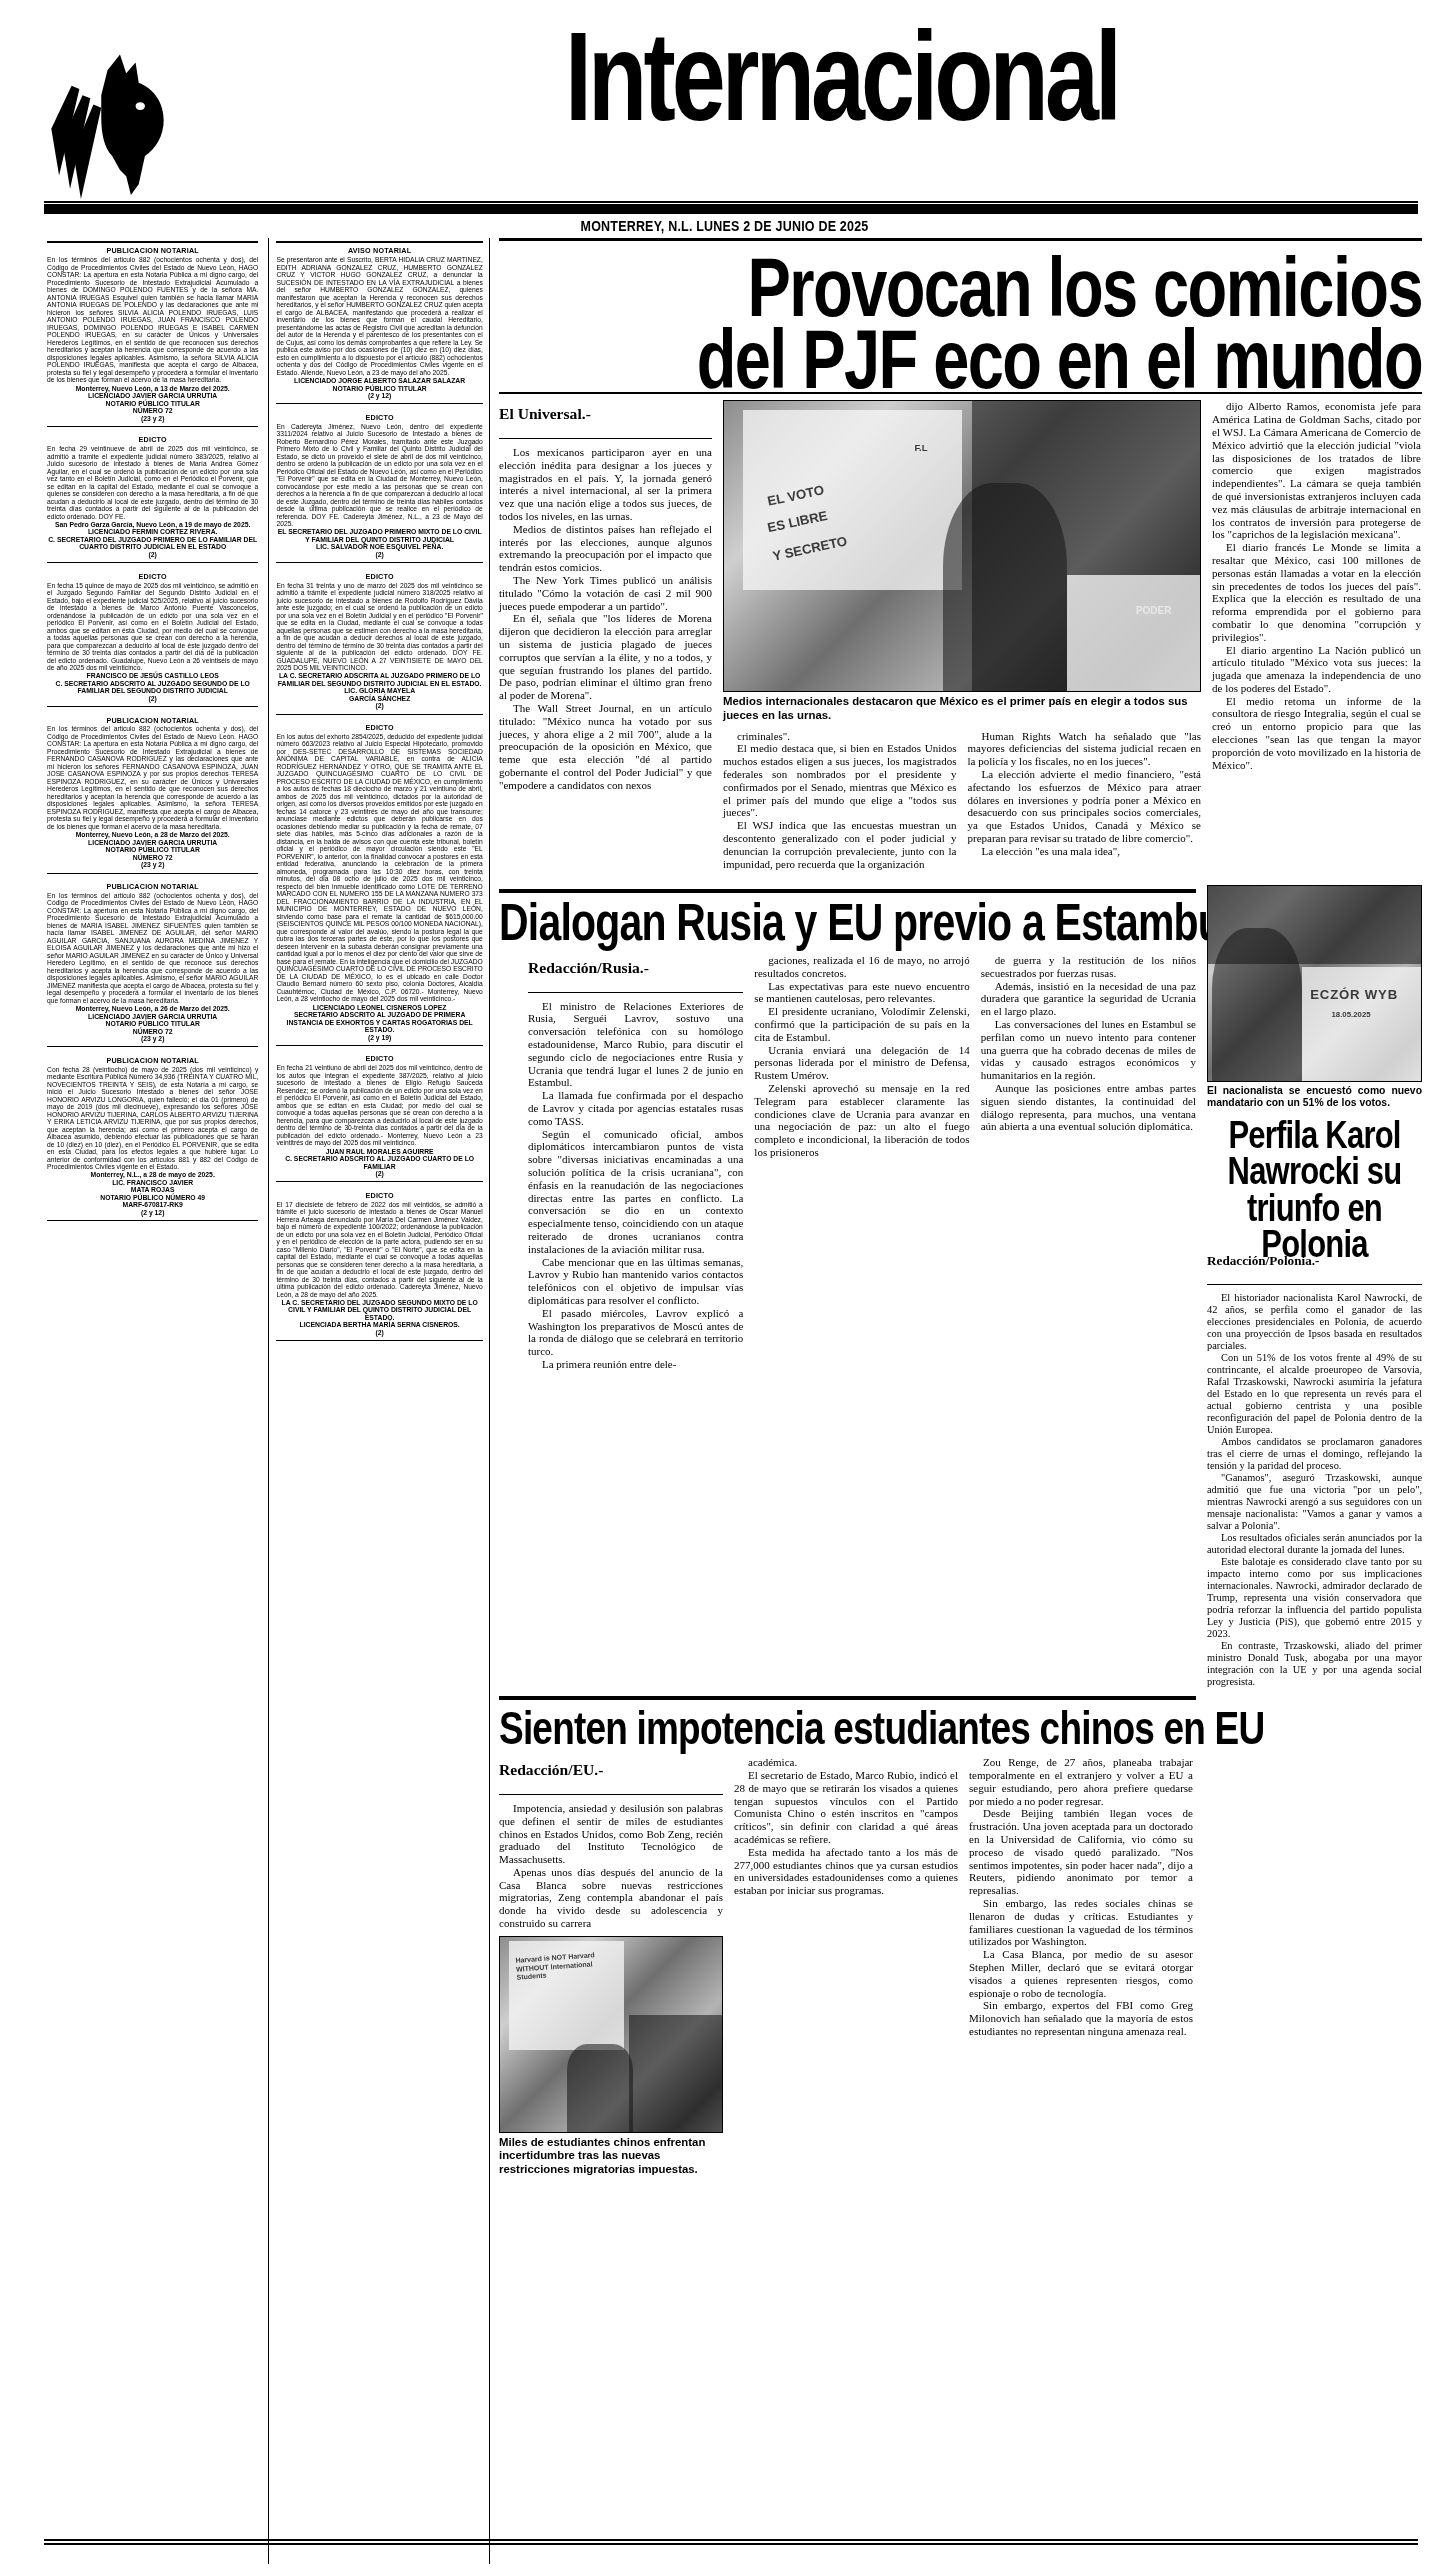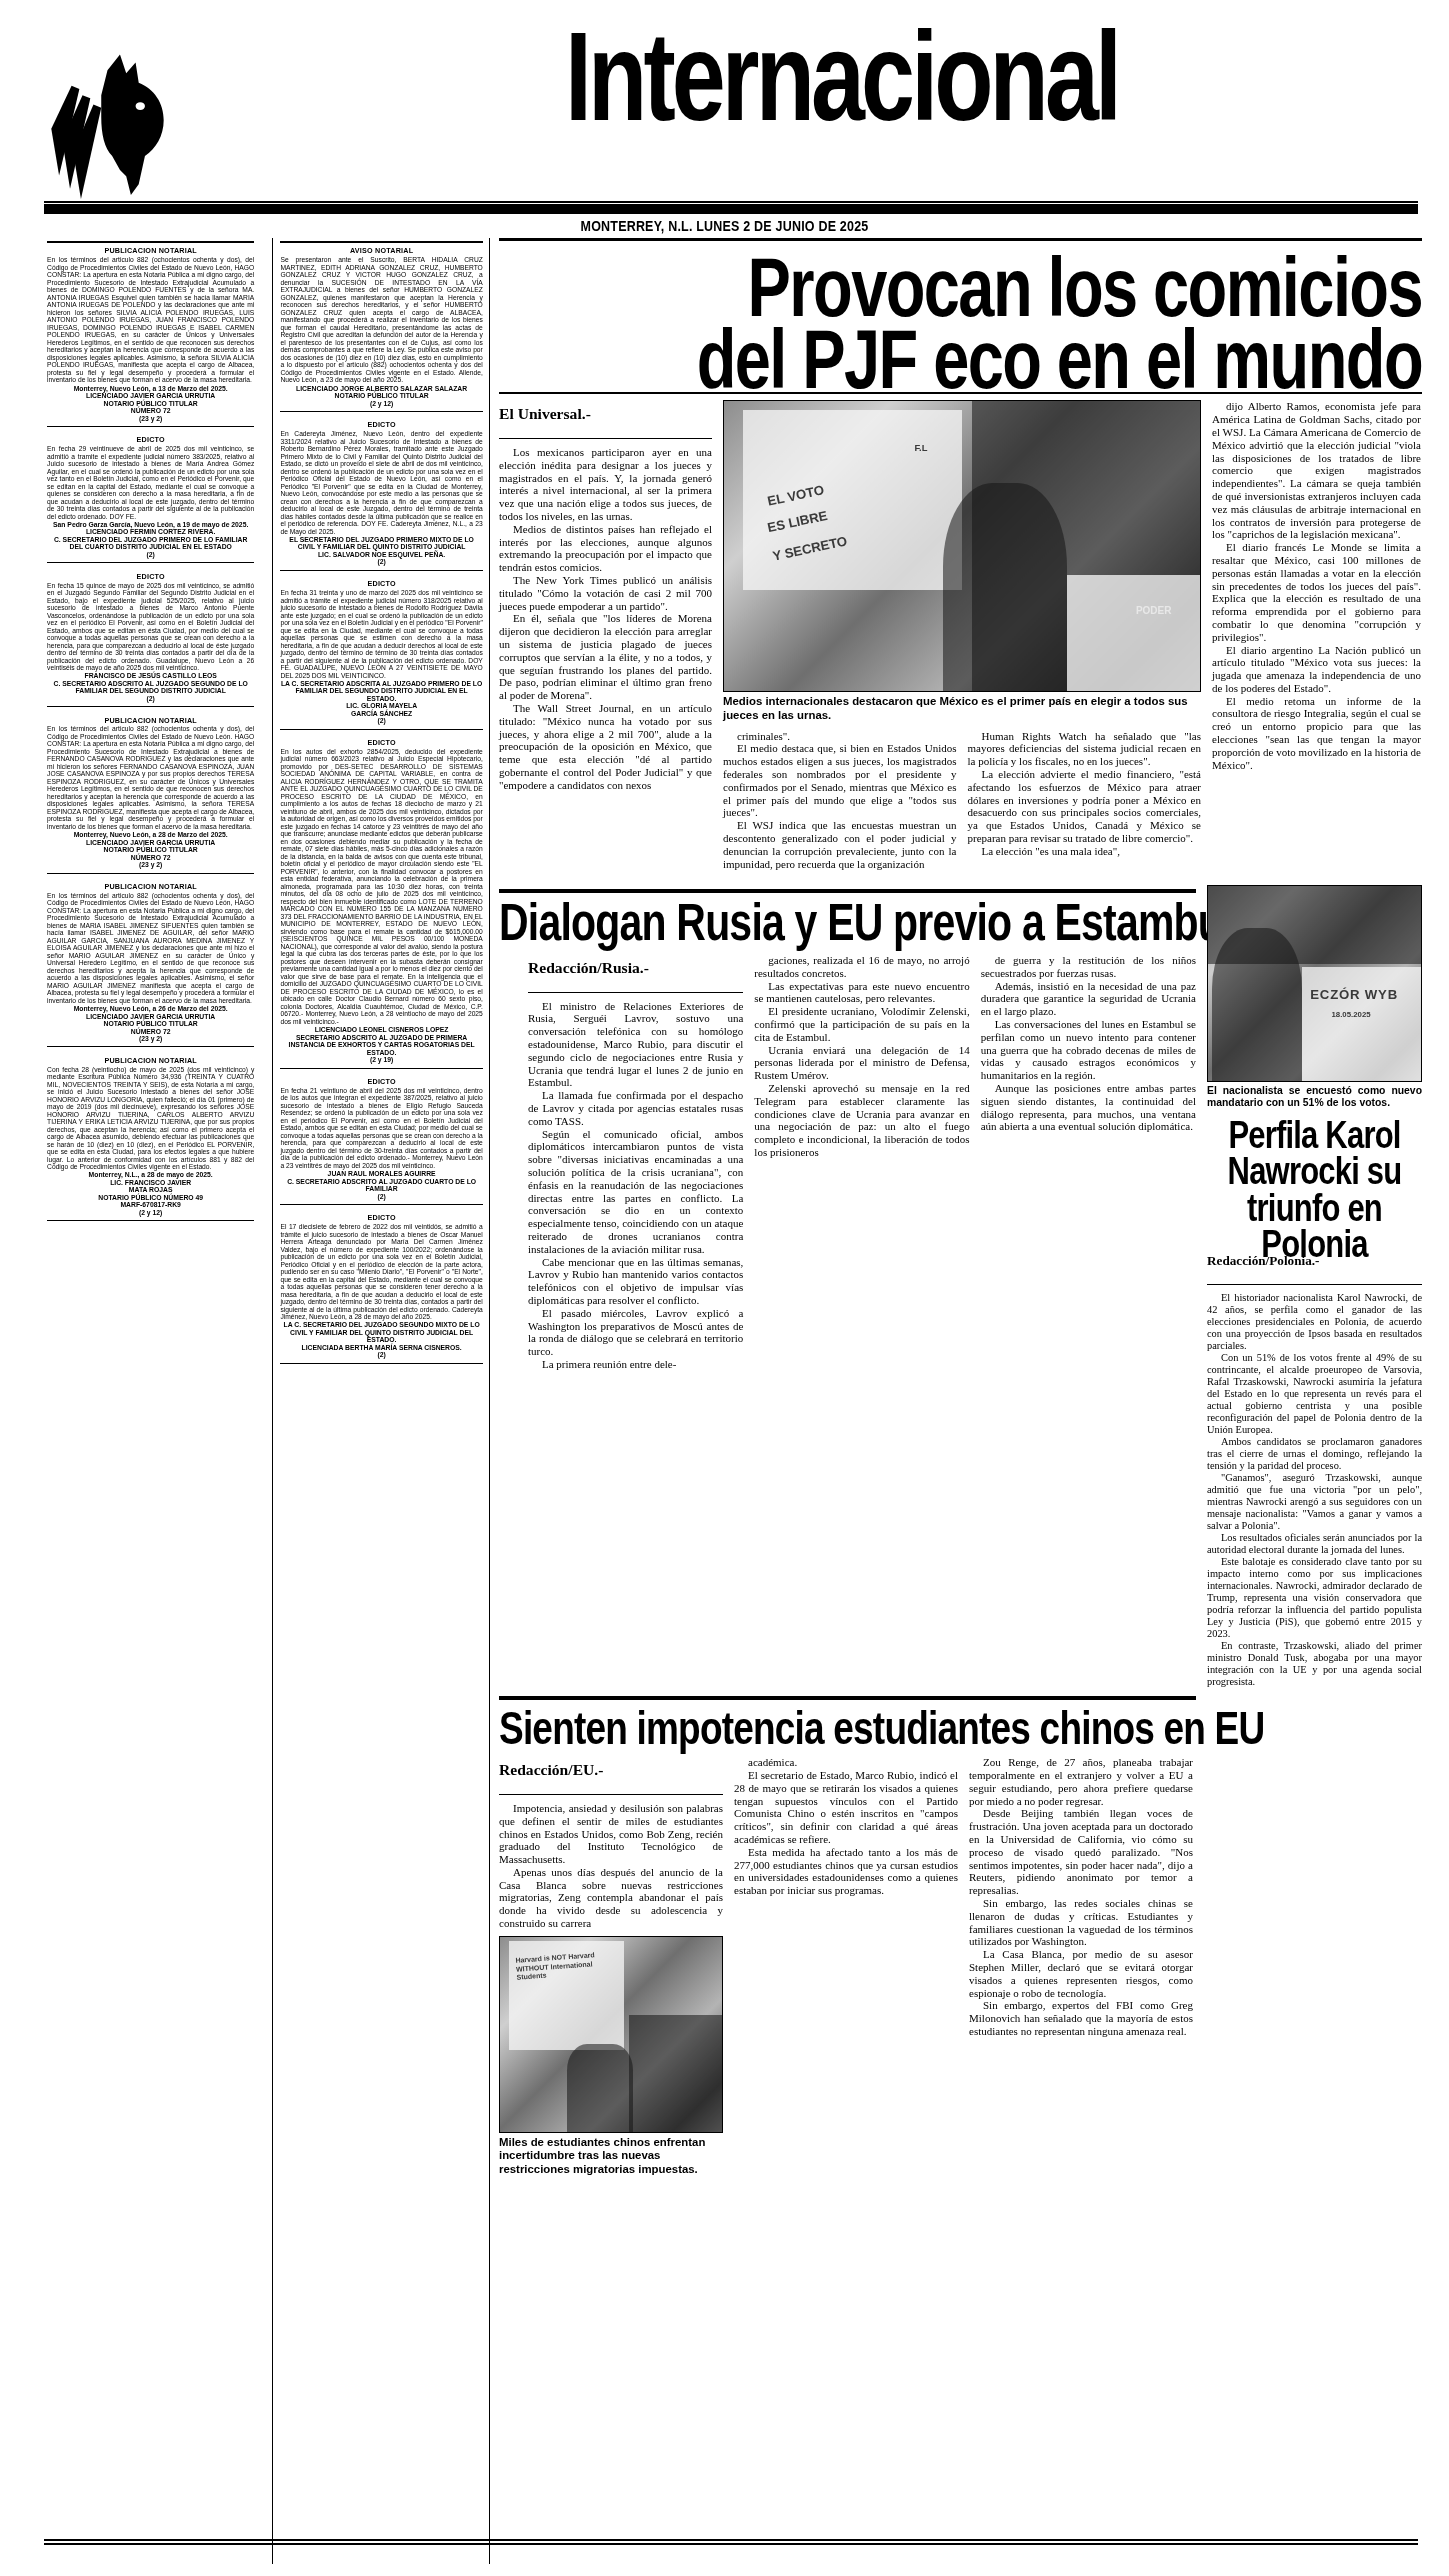--- a/index.html
+++ b/index.html
@@ -16,21 +16,21 @@
      transform:scaleY(1.30) scaleX(1.0);transform-origin:center top;margin:1.6px 0 0 0;}
   .rule-thin{position:absolute;left:44px;right:31px;top:201px;height:1.6px;background:#000;}
   .rule-thick{position:absolute;left:44px;right:31px;top:204px;height:10px;background:#000;}
   .dateline{position:absolute;left:0;right:0;top:219px;text-align:center;font-family:"Liberation Sans",sans-serif;
      font-weight:bold;font-size:12.5px;letter-spacing:0.2px;transform:scaleY(1.15);}
 
   
   .body-area{position:absolute;left:44px;top:238px;width:1378px;height:2326px;}
 
   .legals{position:absolute;left:0;top:0;width:446px;height:2326px;border-right:1.6px solid #000;box-sizing:border-box;}
-  .legals .lcols{display:flex;gap:12px;height:100%;}
+  .legals .lcols{display:flex;gap:4px;height:100%;}
   .lcol{width:223px;box-sizing:border-box;padding:3.1px 6.2px 0 3.1px;}
   .lcol+.lcol{border-left:0.8px solid #000;padding-left:7px;}
   .legal-top-rule{height:2.3px;background:#000;margin-bottom:3.1px;}
   .legal{margin-bottom:8.6px;}
   .legal h4{font-family:"Liberation Sans",sans-serif;font-size:7.2px;font-weight:bold;text-align:center;margin:0 0 0.8px 0;letter-spacing:0.2px;}
   .legal p{font-family:"Liberation Sans",sans-serif;font-size:6.7px;line-height:7.5px;margin:0;text-align:justify;}
   .legal .sig{font-family:"Liberation Sans",sans-serif;font-size:6.8px;line-height:7.5px;font-weight:bold;text-align:center;margin:0.8px 0 0 0;}
   .legal .divider{height:0.8px;background:#000;margin:3.9px 0 3.9px 0;}
 
   .news{position:absolute;left:455px;top:0;width:923px;height:2326px;}
@@ -193,21 +193,21 @@
         </div>
         <div class="lead-rule"></div>
 
         <div style="display:flex;gap:11px;margin-top:6.2px;">
 
           <div style="width:213px;">
             <span class="byline">El Universal.-</span>
             <div id="leadc1">
                 <p class="body">Los mexicanos participaron ayer en una elección inédita para designar a los jueces y magistrados en el país. Y, la jornada generó interés a nivel internacional, al ser la primera vez que una nación elige a todos sus jueces, de todos los niveles, en las urnas.</p>
                 <p class="body">Medios de distintos países han reflejado el interés por las elecciones, aunque algunos extremando la preocupación por el impacto que tendrán estos comicios.</p>
-                <p class="body">The New York Times publicó un análisis titulado "Cómo la votación de casi 2 mil 700 jueces puede empoderar a un partido".</p>
+                <p class="body">The New York Times publicó un análisis titulado "Cómo la votación de casi 2 mil 900 jueces puede empoderar a un partido".</p>
                 <p class="body">En él, señala que "los líderes de Morena dijeron que decidieron la elección para arreglar un sistema de justicia plagado de jueces corruptos que servían a la élite, y no a todos, y que seguían frustrando los planes del partido. De paso, podrían eliminar el último gran freno al poder de Morena".</p>
                 <p class="body">The Wall Street Journal, en un artículo titulado: "México nunca ha votado por sus jueces, y ahora elige a 2 mil 700", alude a la preocupación de la oposición en México, que teme que esta elección "dé al partido gobernante el control del Poder Judicial" y que "empodere a candidatos con nexos</p>
               </div>
           </div>
 
           <div style="width:478px;">
             <div class="photo" style="height:290px;">
               <div class="ph-light" style="left:4%;top:3%;width:46%;height:62%;"></div>
               <div class="ph-dark" style="left:52%;top:0%;width:48%;height:100%;"></div>
               <div class="ph-dark" style="left:46%;top:28%;width:26%;height:72%;border-radius:40% 40% 0 0;"></div>

